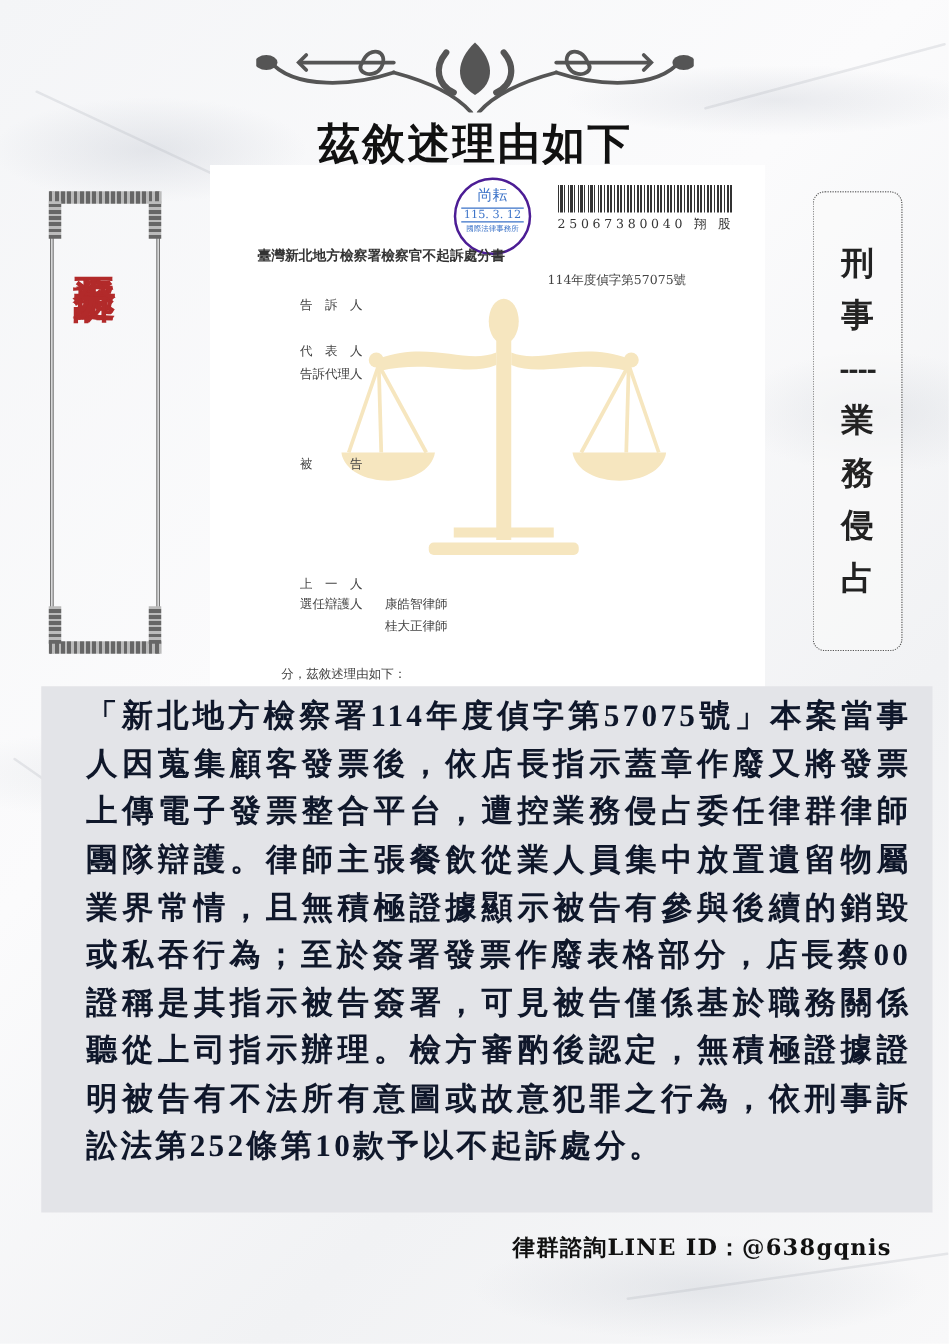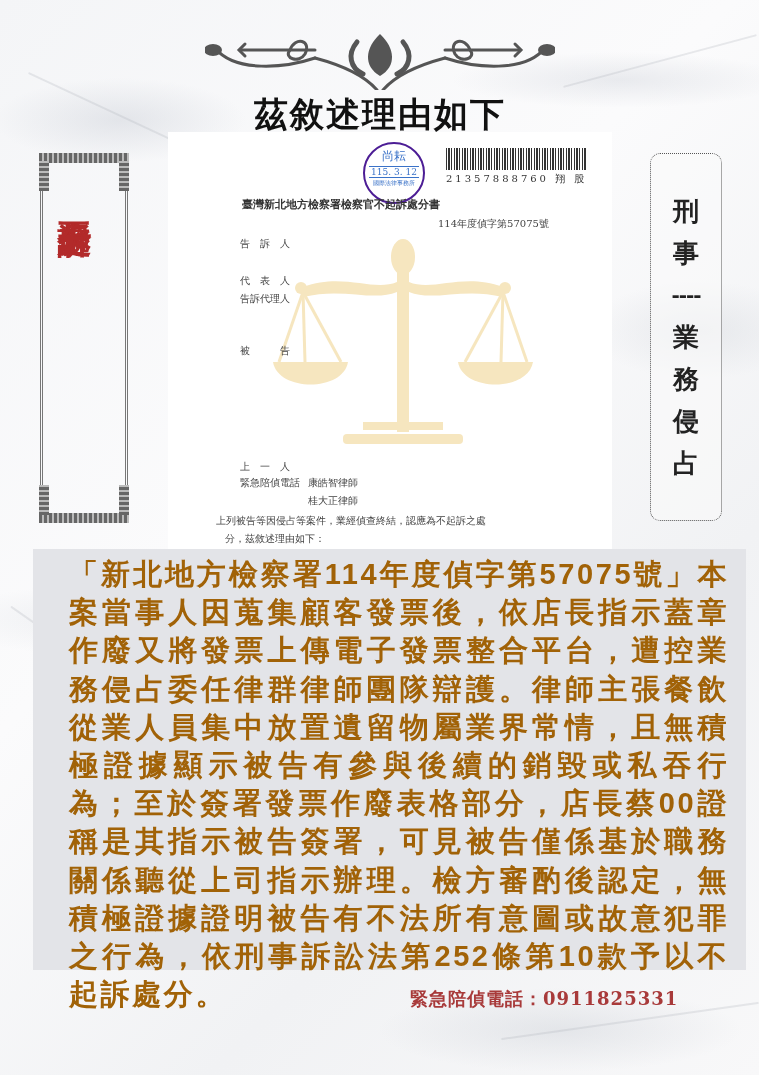--- a/index.html
+++ b/index.html
@@ -25,21 +25,21 @@
     font-family: "DejaVu Serif", serif;
   }
 
   
   .doc {
     position: absolute; left: 168px; top: 132px; width: 444px; height: 418px;
     background: #ffffff; overflow: hidden;
   }
   .doc .scale { position: absolute; left: 105px; top: 100px; width: 260px; height: 220px; }
   .doc-line { position: absolute; font-size: 10px; color: #444; white-space: nowrap; font-family: "DejaVu Serif", serif; }
-  .doc-title { left: 38px; top: 65px; font-size: 11px; color: #333; font-weight: bold; margin-left: 36px; }
+  .doc-title { left: 38px; top: 65px; font-size: 11px; color: #333; font-weight: bold; }
   .doc-caseno { left: 270px; top: 85px; font-size: 10px; }
   .stamp {
     position: absolute; left: 195px; top: 10px; width: 62px; height: 62px;
     border: 2px solid #4c1d95; border-radius: 50%; color: #3a72c8; text-align: center;
   }
   .stamp .s1 { font-size: 12px; margin-top: 4px; display:block; }
   .stamp .s2 { font-size: 9px; display:block; border-top:1px solid #3a72c8; border-bottom:1px solid #3a72c8; margin: 1px 4px; }
   .stamp .s3 { font-size: 6px; display:block; }
   .barcode { position: absolute; left: 278px; top: 16px; width: 140px; height: 22px;
     background: repeating-linear-gradient(90deg, #333 0 1px, #fff 1px 2px, #333 2px 4px, #fff 4px 5px, #333 5px 6px, #fff 6px 8px); }
@@ -72,23 +72,23 @@
   .right-banner .dash { font-size: 20px; letter-spacing: -1px; display:block; line-height: 42px; }
   .right-banner .ch { display: block; }
 
   
   .summary {
     position: absolute; left: 33px; top: 549px; width: 713px; height: 421px;
     background: #e3e4e8;
   }
   .summary p {
     position: absolute; left: 36px; top: 6px; width: 660px;
-    font-size: 29px; line-height: 38.2px; color: #a16207; font-weight: bold;
+    font-size: 25px; line-height: 38.2px; color: #0f172a; font-weight: bold;
     letter-spacing: 2.6px; text-align: justify;
-    font-family: Liberation Sans, sans-serif;
+    font-family: Liberation Serif, serif;
   }
 
   
   .contact { position: absolute; left: 410px; top: 985px; font-size: 18px; line-height: 27px; font-weight: bold; font-family: "DejaVu Serif", serif; }
   .contact .line { display: block; white-space: nowrap; color: #111; letter-spacing: 1px; }
   .contact .line.urgent { color: #a83a3a; }
 </style>
 </head>
 <body>
 
@@ -140,32 +140,31 @@
         <line x1="230" y1="60" x2="254" y2="130"></line>
         <line x1="230" y1="60" x2="228" y2="130"></line>
     </g>
   </svg>
   <div class="stamp">
     <span class="s1">尚耘</span>
     <span class="s2">115. 3. 12</span>
     <span class="s3">國際法律事務所</span>
   </div>
   <div class="barcode"></div>
-  <div class="barcode-text">21357888760 翔 股</div>
+  <div class="barcode-text">25067380040 翔 股</div>
   <div class="doc-line doc-title">臺灣新北地方檢察署檢察官不起訴處分書</div>
   <div class="doc-line doc-caseno">114年度偵字第57075號</div>
   <div class="doc-line" style="left:72px;top:105px;">告　訴　人</div>
   <div class="doc-line" style="left:72px;top:142px;">代　表　人</div>
   <div class="doc-line" style="left:72px;top:160px;">告訴代理人</div>
-  <div class="doc-line" style="left:72px;top:212px;font-family:Liberation Serif, serif;">被　　　告</div>
+  <div class="doc-line" style="left:72px;top:232px;font-family:Liberation Serif, serif;">被　　　告</div>
   <div class="doc-line" style="left:72px;top:328px;">上　一　人</div>
-  <div class="doc-line" style="left:72px;top:344px;">緊急陪偵電話</div>
+  <div class="doc-line" style="left:72px;top:344px;">選任辯護人</div>
   <div class="doc-line" style="left:140px;top:344px;">康皓智律師</div>
   <div class="doc-line" style="left:140px;top:362px;text-align:right;">桂大正律師</div>
-  <div class="doc-line" style="left:48px;top:382px;">上列被告等因侵占等案件，業經偵查終結，認應為不起訴之處</div>
   <div class="doc-line" style="left:57px;top:400px;">分，茲敘述理由如下：</div>
 </div>
 
 <div class="left-banner">
   <div class="cap top"></div>
   <div class="cap bottom"></div>
   <div class="corner" style="left:-4px;top:8px;"></div>
   <div class="corner" style="right:-4px;top:8px;"></div>
   <div class="corner" style="left:-4px;bottom:8px;"></div>
   <div class="corner" style="right:-4px;bottom:8px;"></div>
@@ -182,14 +181,14 @@
     <span class="ch">侵</span>
     <span class="ch">占</span>
   </div>
 </div>
 
 <div class="summary">
   <p>「新北地方檢察署114年度偵字第57075號」本案當事人因蒐集顧客發票後，依店長指示蓋章作廢又將發票上傳電子發票整合平台，遭控業務侵占委任律群律師團隊辯護。律師主張餐飲從業人員集中放置遺留物屬業界常情，且無積極證據顯示被告有參與後續的銷毀或私吞行為；至於簽署發票作廢表格部分，店長蔡00證稱是其指示被告簽署，可見被告僅係基於職務關係聽從上司指示辦理。檢方審酌後認定，無積極證據證明被告有不法所有意圖或故意犯罪之行為，依刑事訴訟法第252條第10款予以不起訴處分。</p>
 </div>
 
 <div class="contact">
-  <span class="line urgent">緊急陪偵電話：0911825331</span>
+  <span class="line">律群諮詢LINE ID：@638gqnis</span>
 </div>
 
 </body></html>

